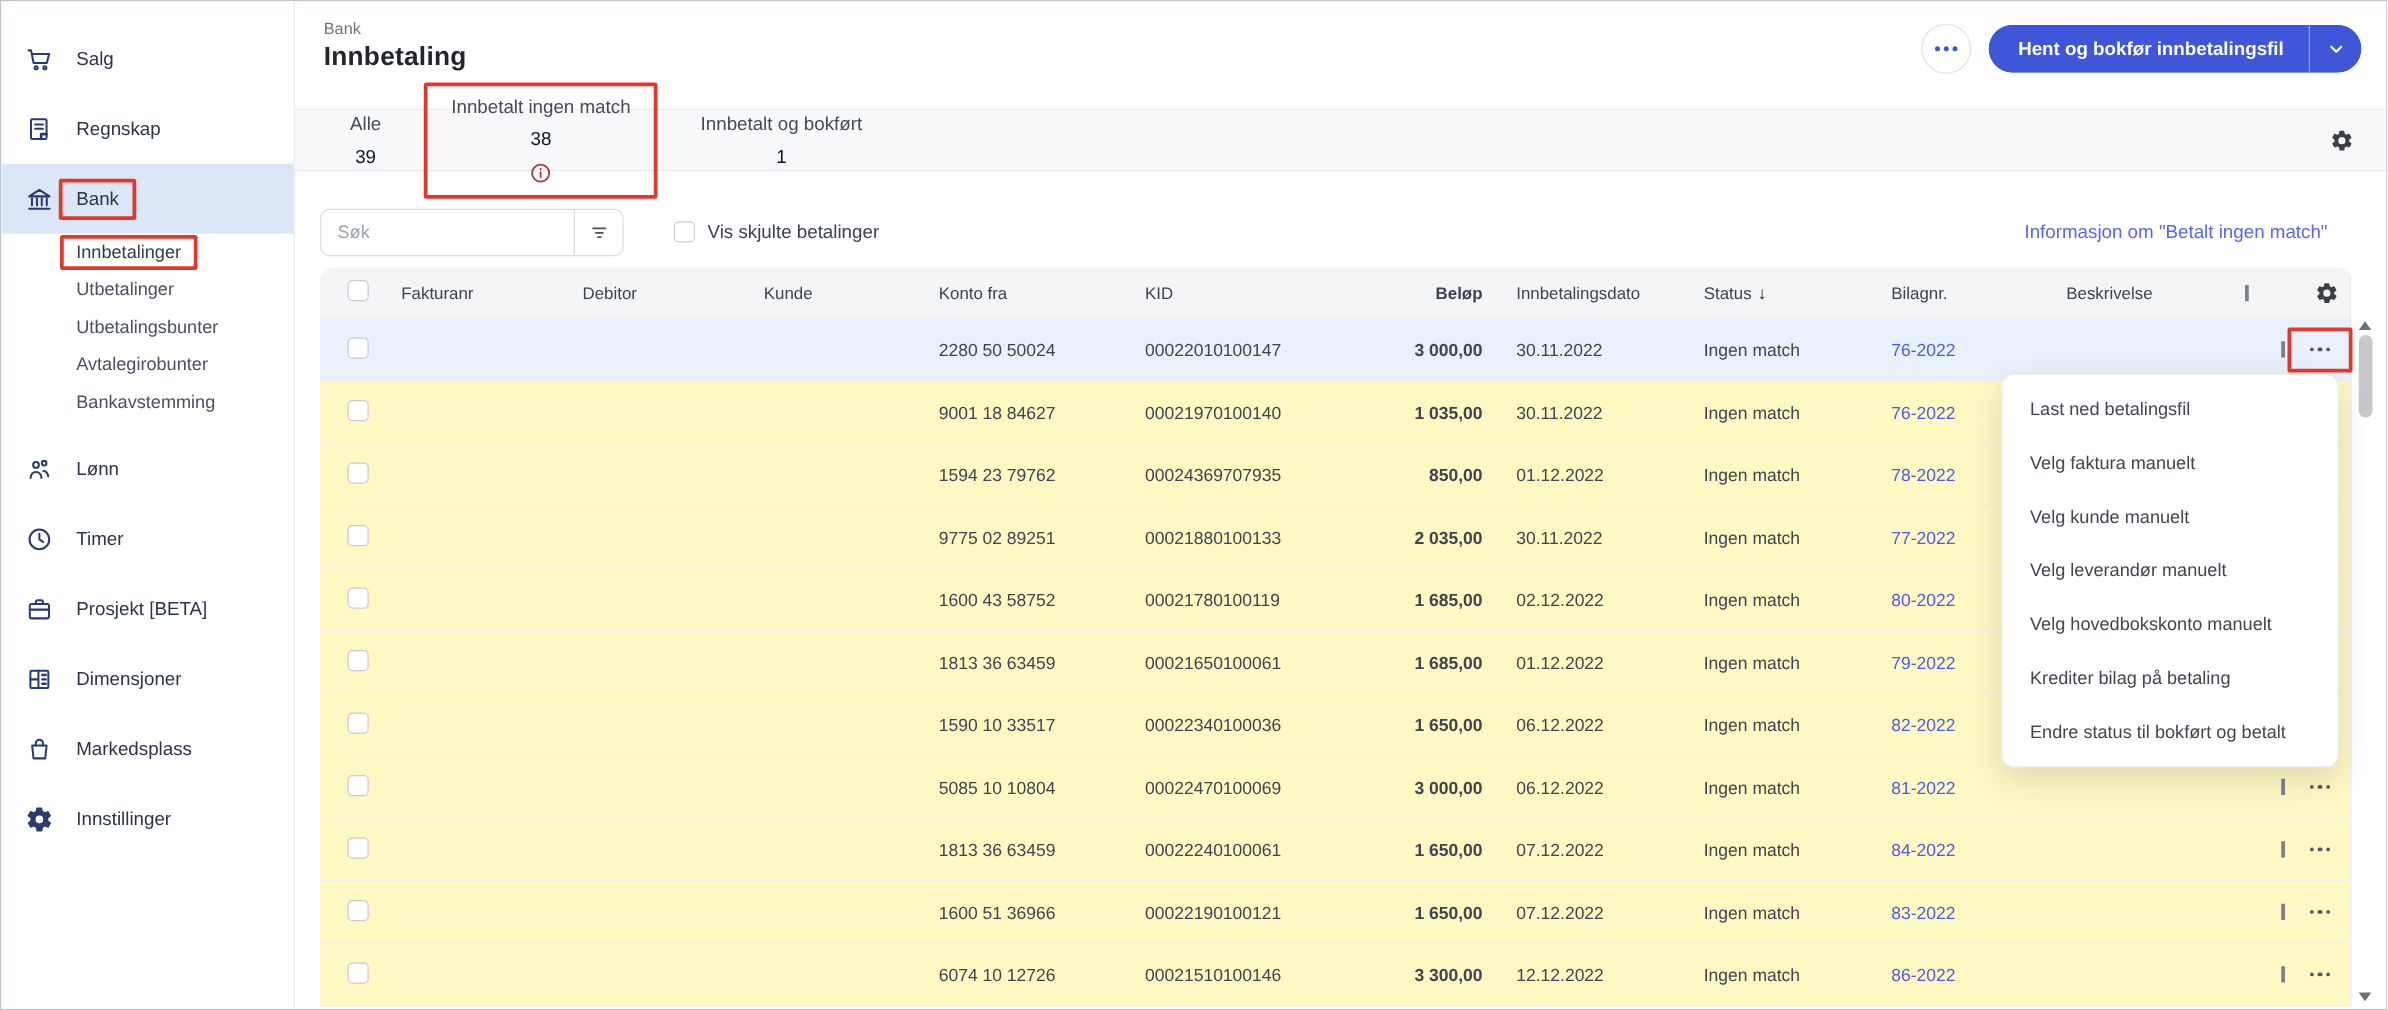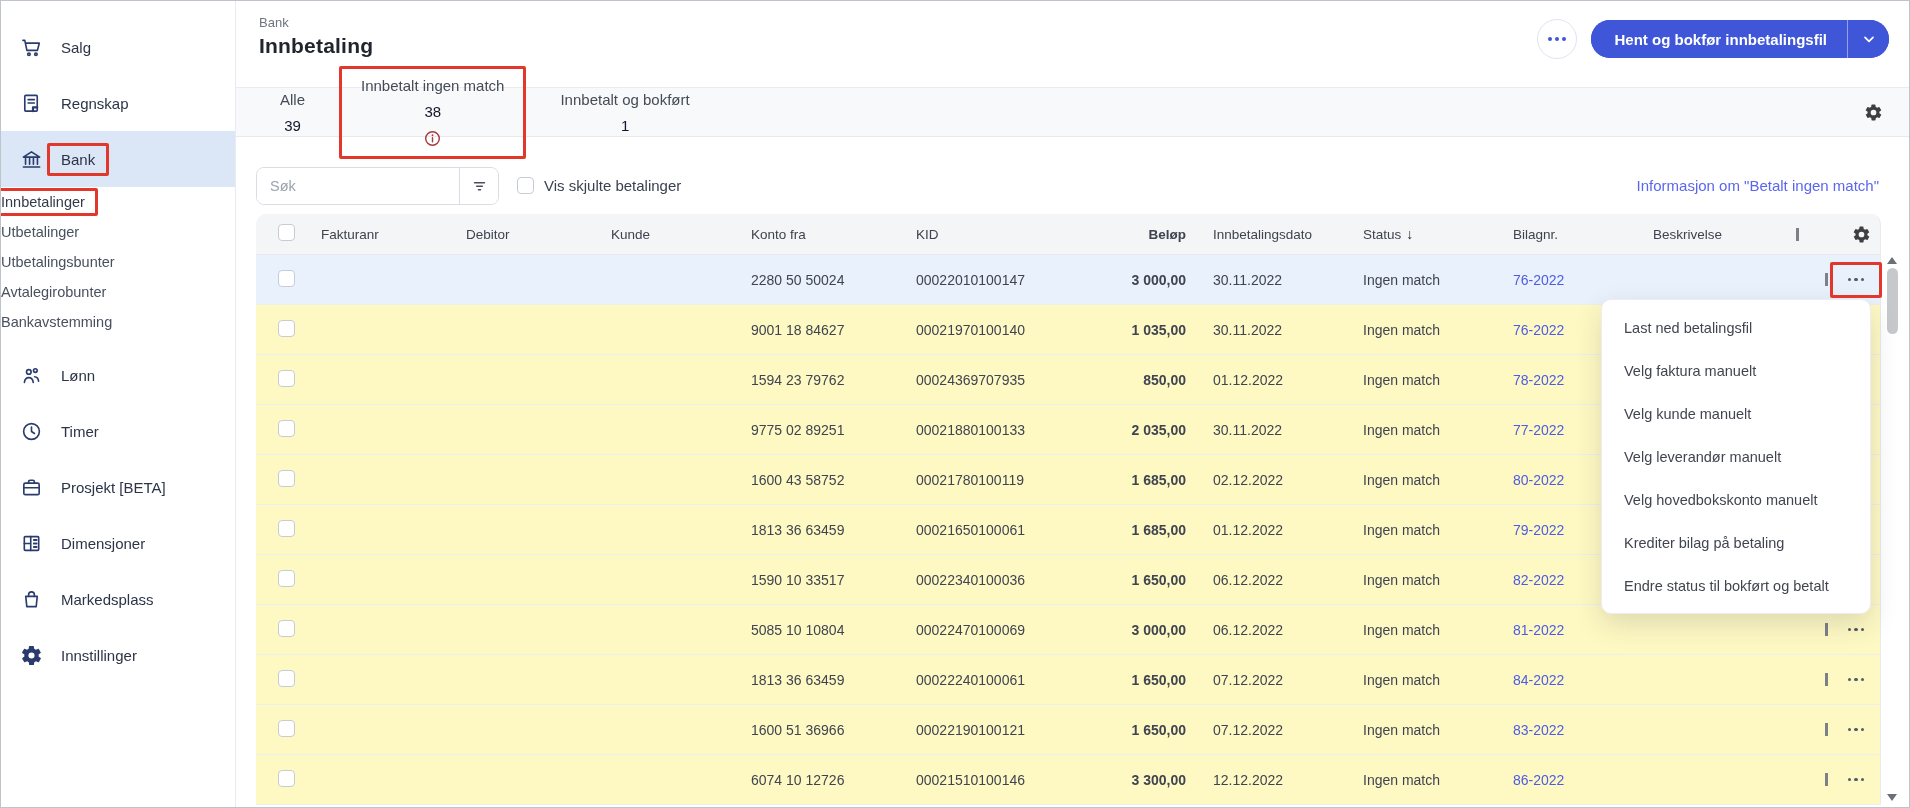--- a/index.html
+++ b/index.html
@@ -8,21 +8,21 @@
   .app { width:1910px; height:808px; border:1px solid #bfc4cc; display:flex; overflow:hidden; background:#fff; }
 
   
   .sidebar { width:235px; flex:0 0 235px; border-right:1px solid #e9ebf0; padding-top:18px; position:relative; background:#fff; }
   .side-item { height:56px; display:flex; align-items:center; padding-left:18px; cursor:pointer; position:relative; }
   .side-item.active { background:#dbe7f7; }
   .side-icon { width:24px; height:24px; margin-right:18px; display:flex; align-items:center; justify-content:center; }
   .side-icon svg { width:23px; height:23px; }
   .side-label { font-size:15px; color:#2c3447; position:relative; }
   .side-label .redbox { inset:-8px -14px; }
-  .sub-item { height:30px; display:flex; align-items:center; cursor:pointer; }
+  .sub-item { height:30px; display:flex; align-items:center; padding-left:60px; cursor:pointer; }
   .sub-item .sub-label { font-size:14.5px; color:#49505f; position:relative; }
   .sub-item.activepage .sub-label { color:#333a48; }
   .sub-label .redbox { inset:-6px -13px; }
   .subgap { height:10px; }
 
   
   .main { flex:1; position:relative; background:#fff; min-width:0; }
 
   .page-header { height:86px; padding:14px 20px 0 23px; display:flex; justify-content:space-between; align-items:flex-start; }
   .breadcrumb { font-size:13px; color:#6e7480; margin-bottom:4px; cursor:pointer; }
@@ -36,21 +36,21 @@
   .split-caret { border:0; border-left:1px solid rgba(255,255,255,.45); background:#3f56d9; width:42px; display:flex; align-items:center; justify-content:center; cursor:pointer; }
 
   .tabbar { height:50px; background:#f8f9fa; border-top:1px solid #ececf0; border-bottom:1px solid #e7e9ed; display:flex; align-items:center; padding:0 26px 0 44px; }
   .tab { display:flex; align-items:center; gap:9px; margin-right:56px; font-size:15px; color:#454b57; cursor:pointer; position:relative;flex-direction:column; }
   .tab .tab-count { color:#0f172a; }
   .tab .redbox { inset:-11px -22px; }
   .info-ic { width:19px; height:19px; }
   .tab-gear { margin-left:auto; border:0; background:transparent; cursor:pointer; display:flex; align-items:center; }
   .gear-svg { width:19px; height:19px; fill:#3c4043; }
 
-  .toolbar { height:77px; display:flex; align-items:center; padding:20px 30px 0 20px; }
+  .toolbar { height:77px; display:flex; align-items:center; padding:20px 47px 0 20px;gap:22px; }
   .search { width:243px; height:38px; border:1px solid #d9dce3; border-radius:8px; display:flex; overflow:hidden; background:#fff; }
   .search input { flex:1; border:0; outline:none; padding:0 13px; font-size:14.5px; font-family:inherit; color:#333a45; min-width:0; }
   .search input::placeholder { color:#9aa2af; }
   .filter-btn { width:39px; border:0; border-left:1px solid #d9dce3; background:#fff; display:flex; align-items:center; justify-content:center; cursor:pointer; }
   .show-hidden { margin-left:18px; display:flex; align-items:center; gap:10px; cursor:pointer; }
   .checkbox { width:17px; height:17px; border:1.5px solid #c6ccd6; border-radius:4px; background:#fff; display:inline-block; flex:0 0 auto; }
   .show-hidden-label { font-size:15px; color:#3a4150; }
   .info-link { margin-left:auto; font-size:15px; color:#5a66ee; text-decoration:none; cursor:pointer; }
 
   

